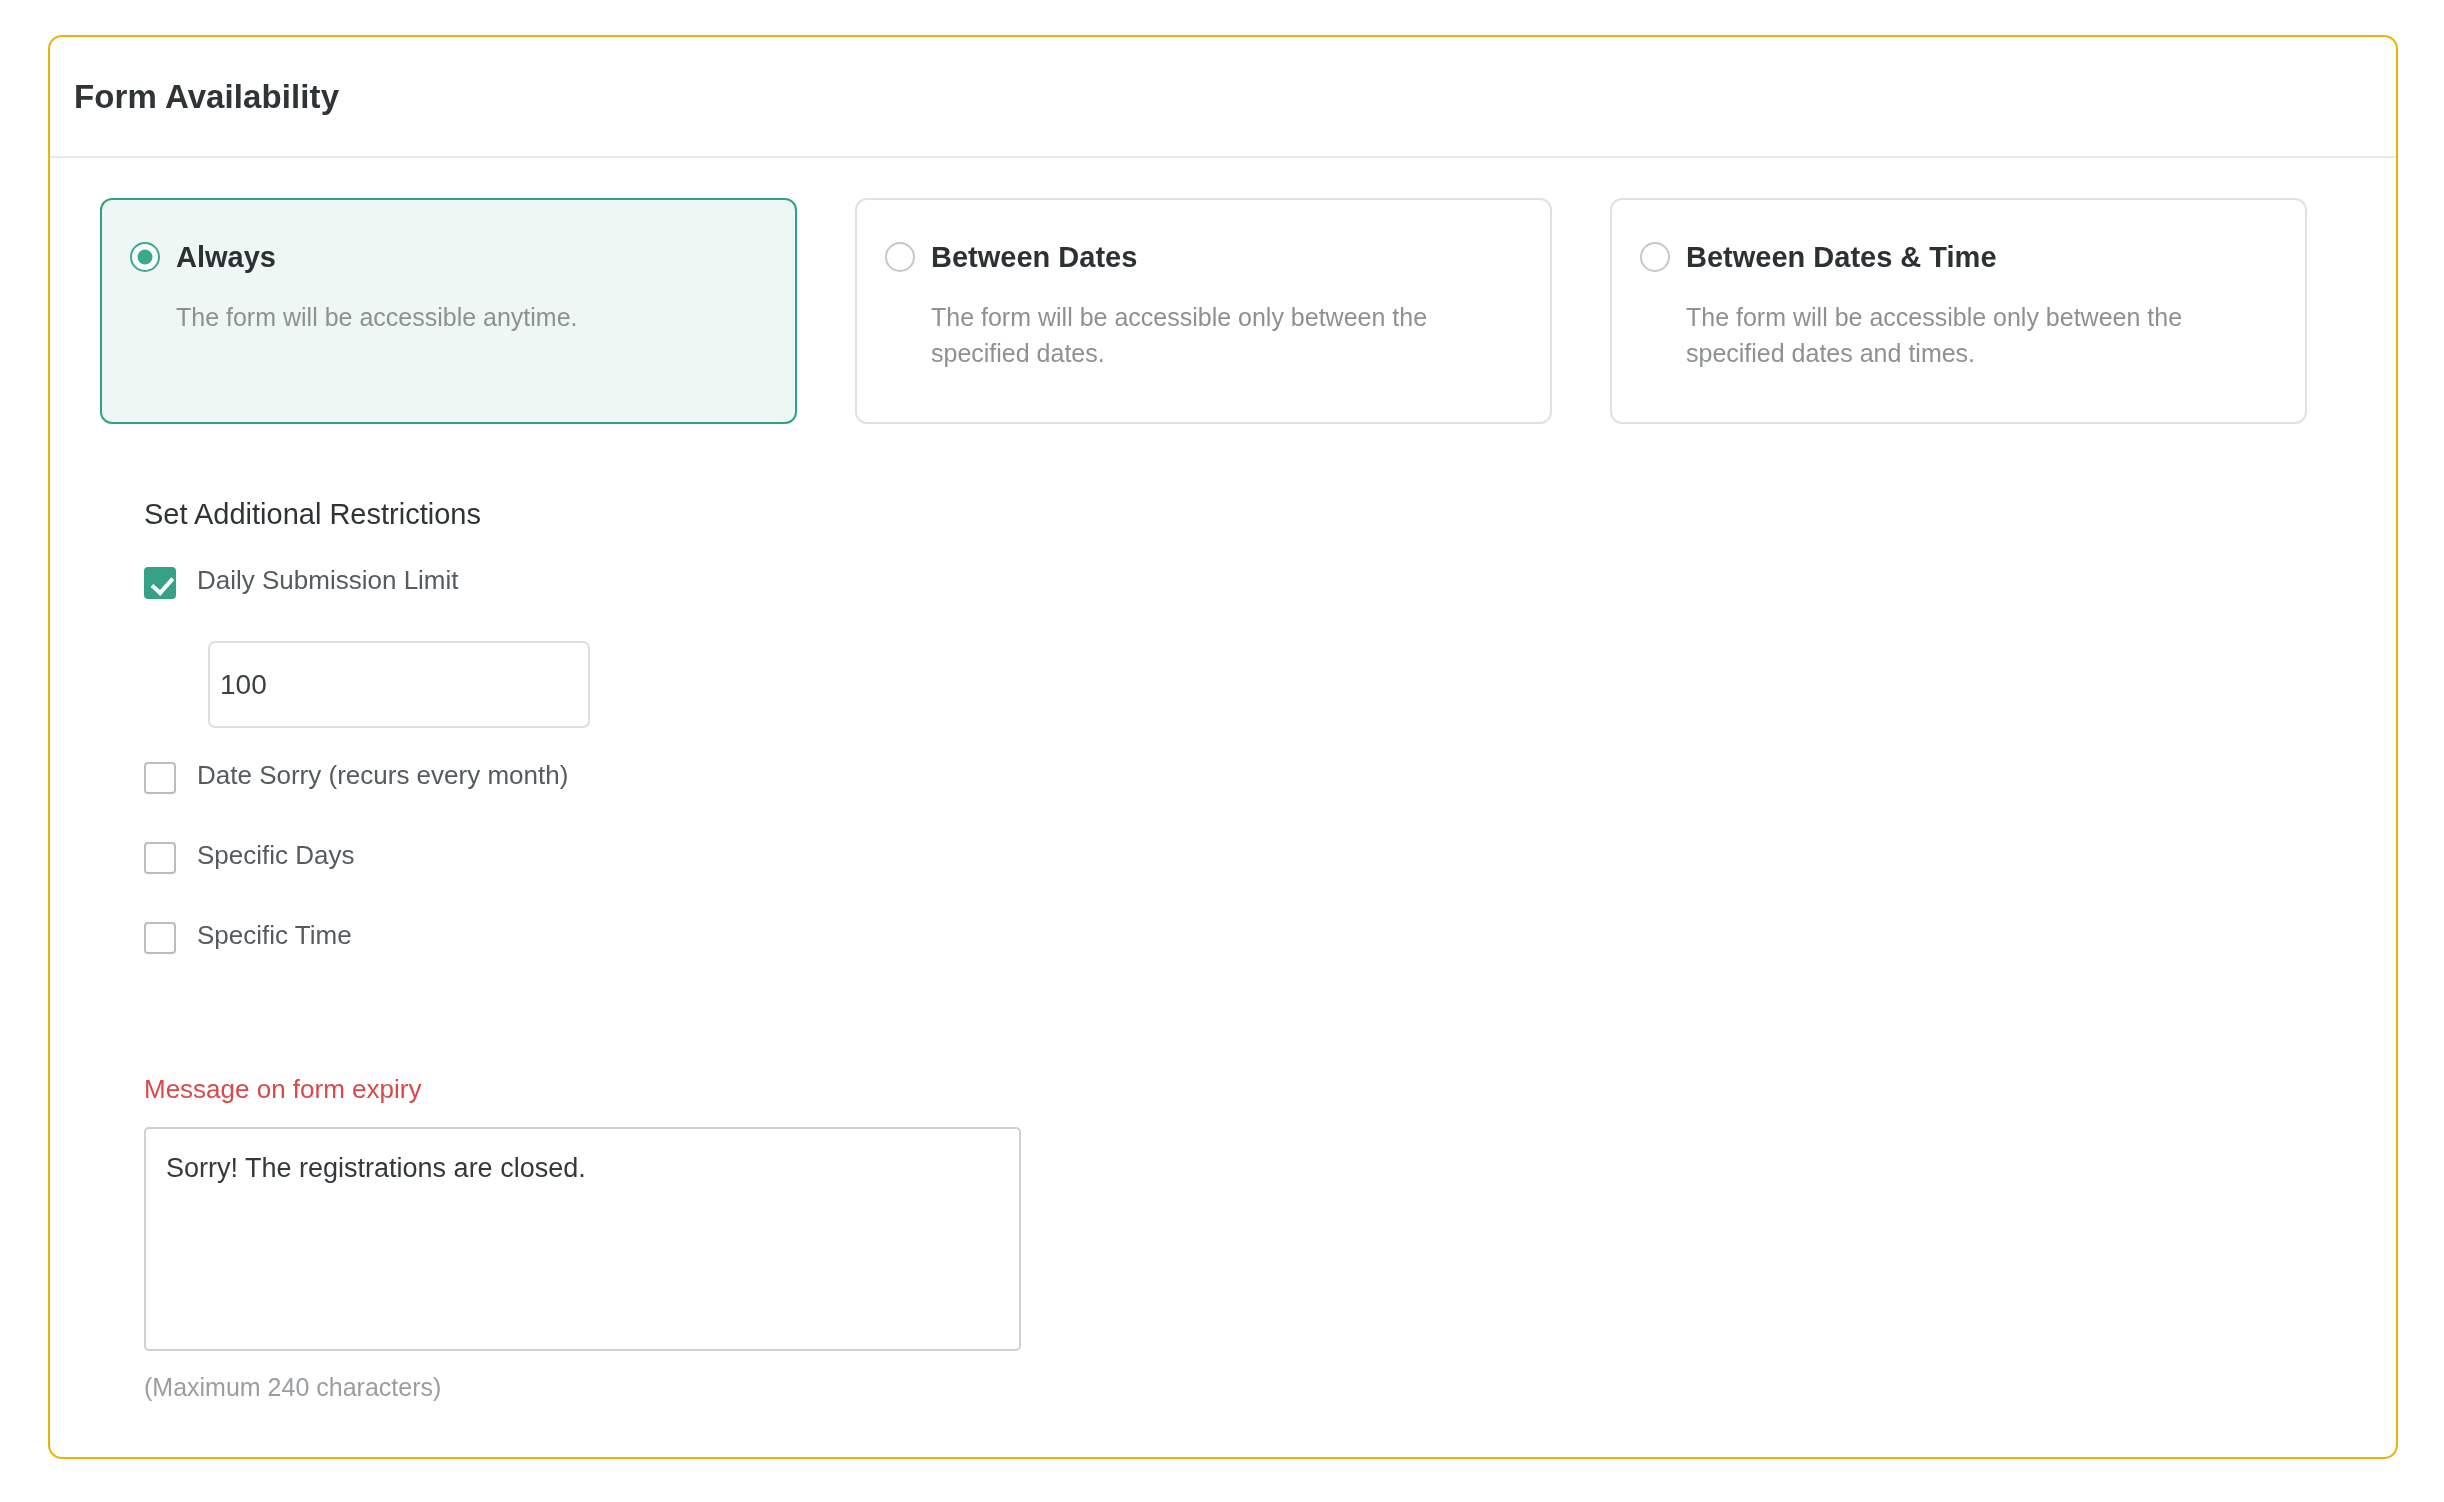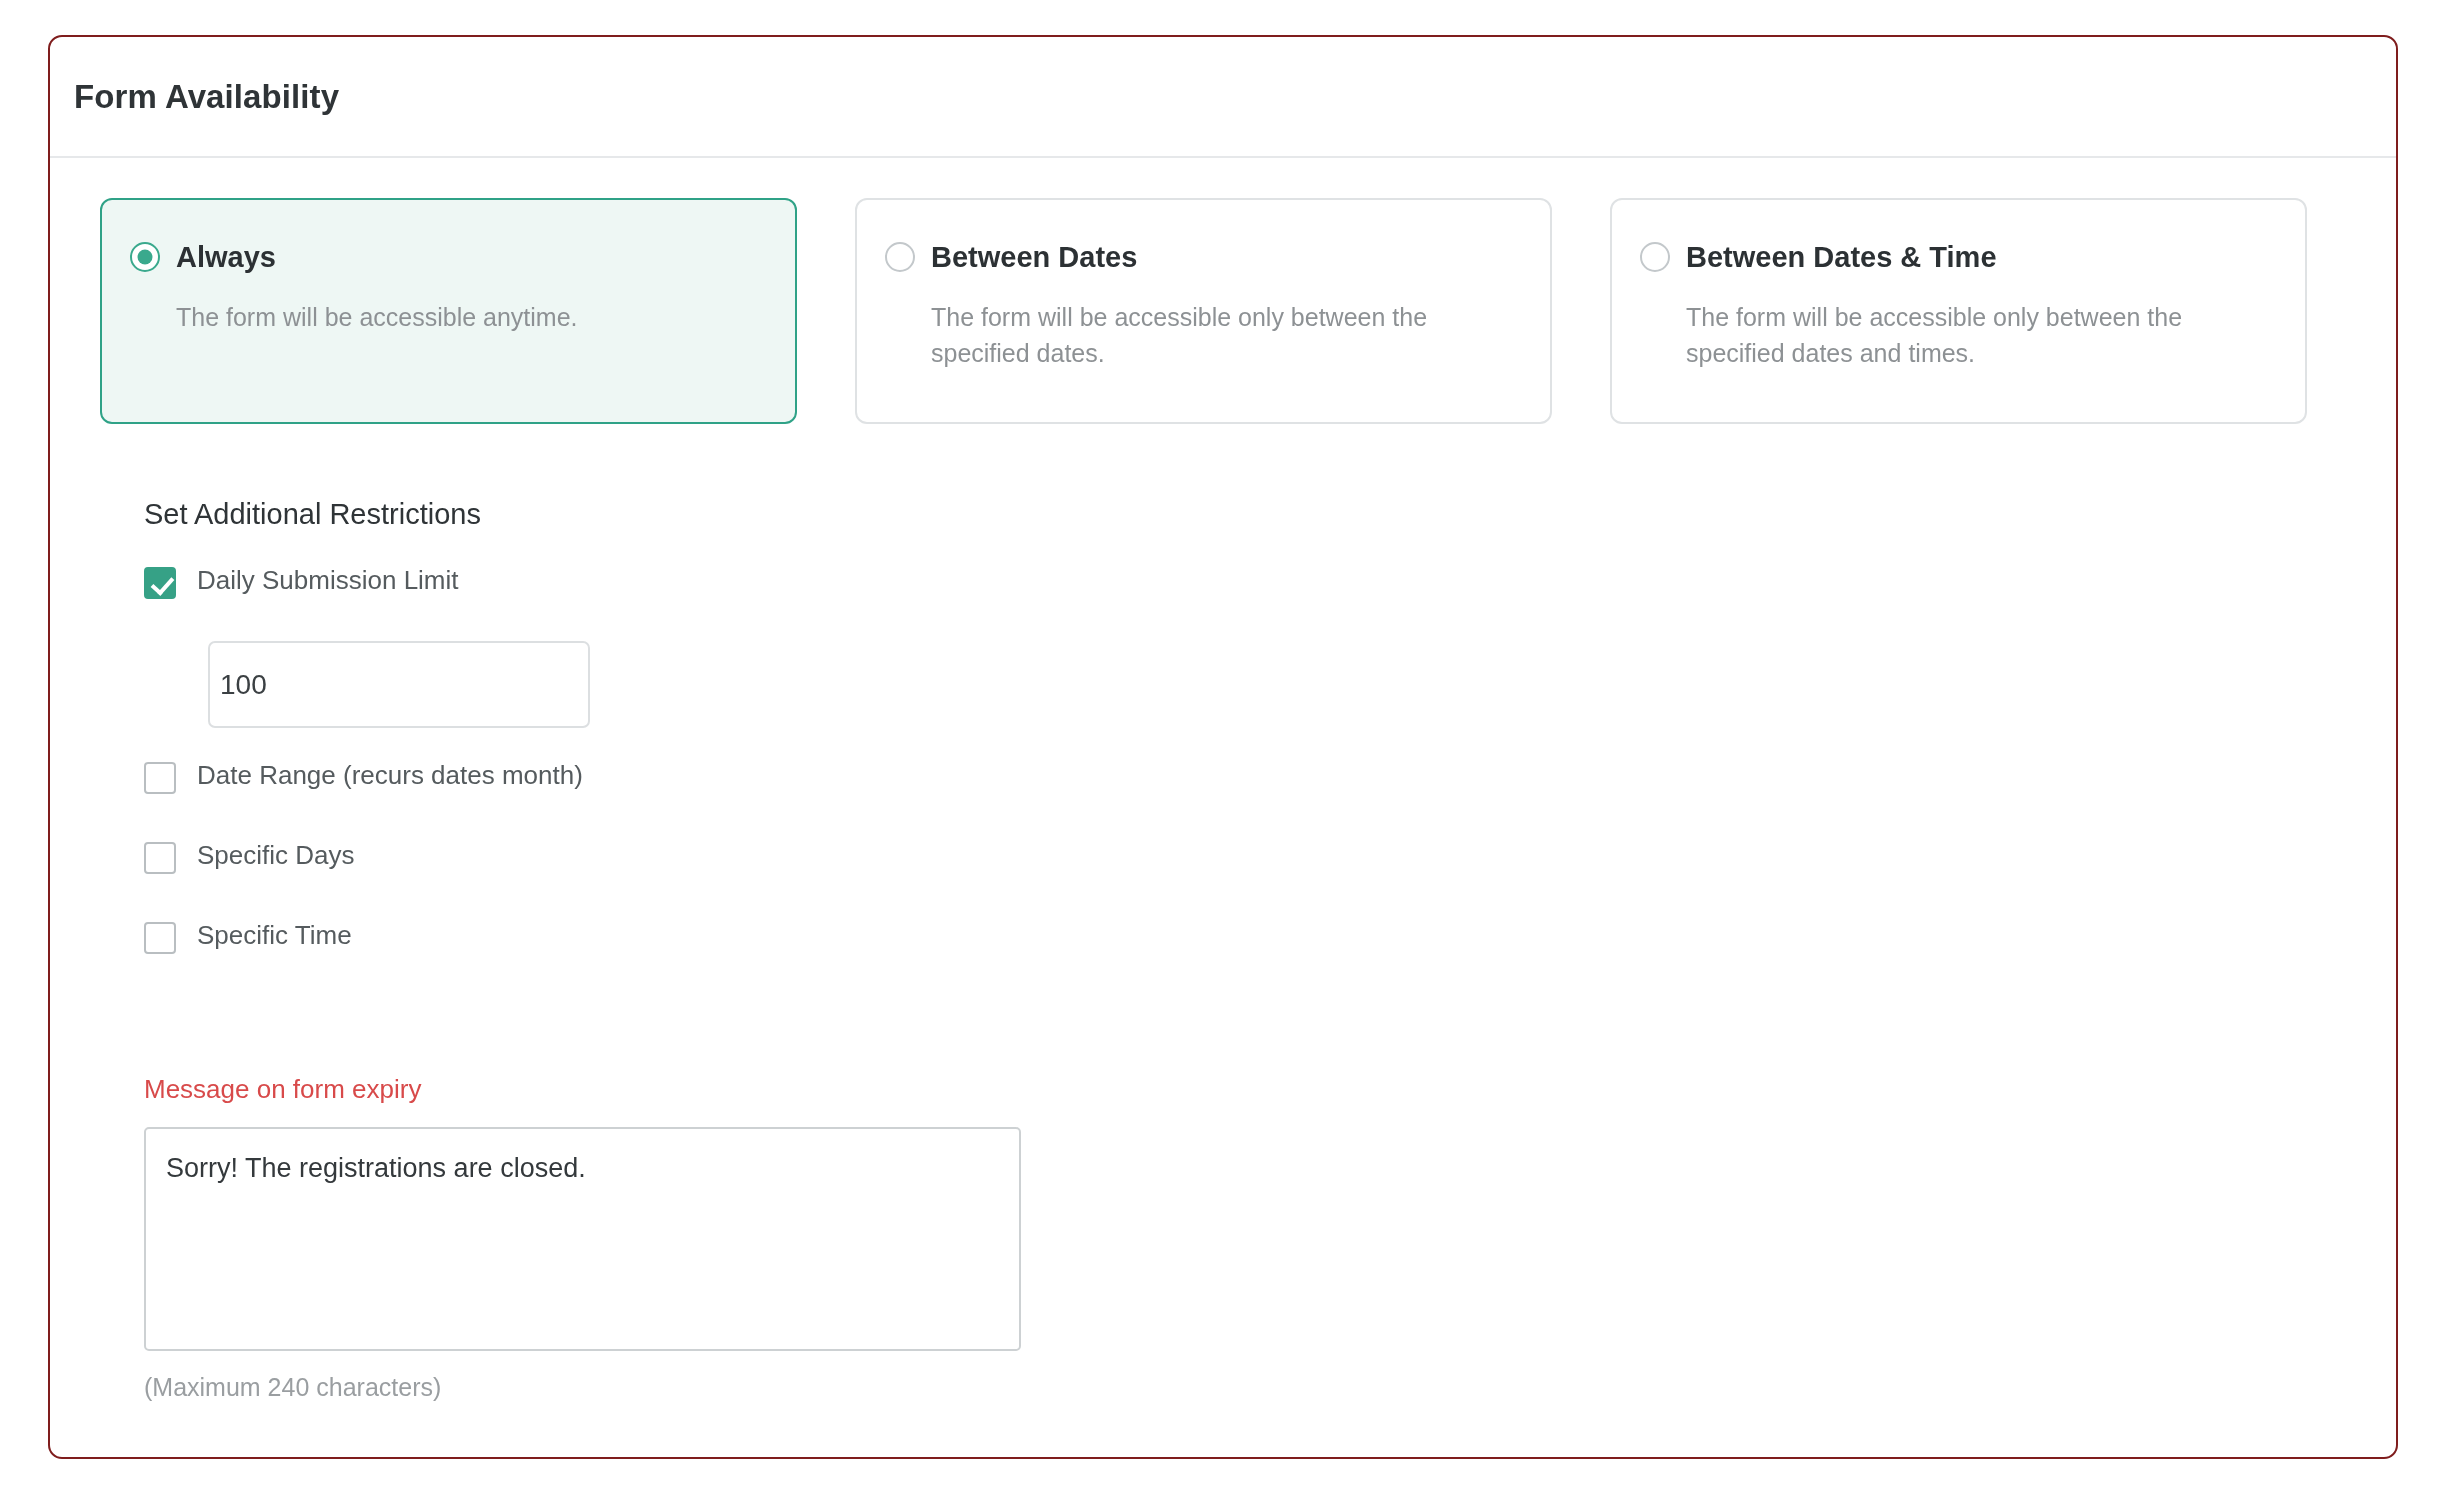--- a/index.html
+++ b/index.html
@@ -23,21 +23,21 @@
 
   
   .panel {
     position: absolute;
     left: 48px;
     top: 35px;
     width: 2350px;
     height: 1424px;
     box-sizing: border-box;
     background: #ffffff;
-    border: 2px solid #7f1d1d;
+    border: 2px solid #eab308;
     border-radius: 14px;
     overflow: hidden;
   }
 
   .panel-header {
     height: 121px;
     box-sizing: border-box;
     border-bottom: 2px solid #e6e8ea;
     display: flex;
     align-items: center;
@@ -273,21 +273,21 @@
           <span class="checkbox on"></span>
           <span class="check-label">Daily Submission Limit</span>
         </div>
 
         <div class="limit-input-wrap">
           <input class="limit-input" type="text" value="100" style="">
         </div>
 
         <div class="check-row">
           <span class="checkbox"></span>
-          <span class="check-label">Date Range (recurs dates month)</span>
+          <span class="check-label">Date Sorry (recurs every month)</span>
         </div>
 
         <div class="check-row">
           <span class="checkbox"></span>
           <span class="check-label">Specific Days</span>
         </div>
 
         <div class="check-row">
           <span class="checkbox"></span>
           <span class="check-label">Specific Time</span>

